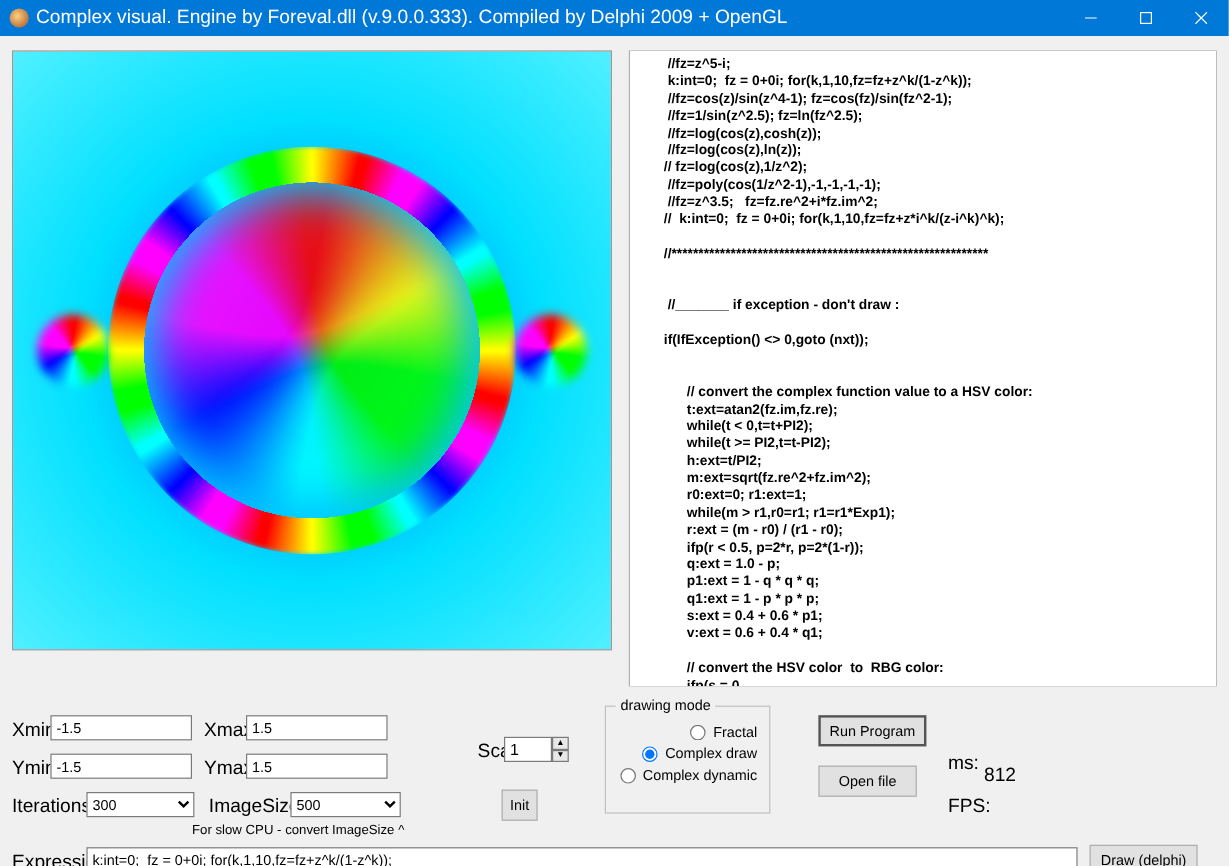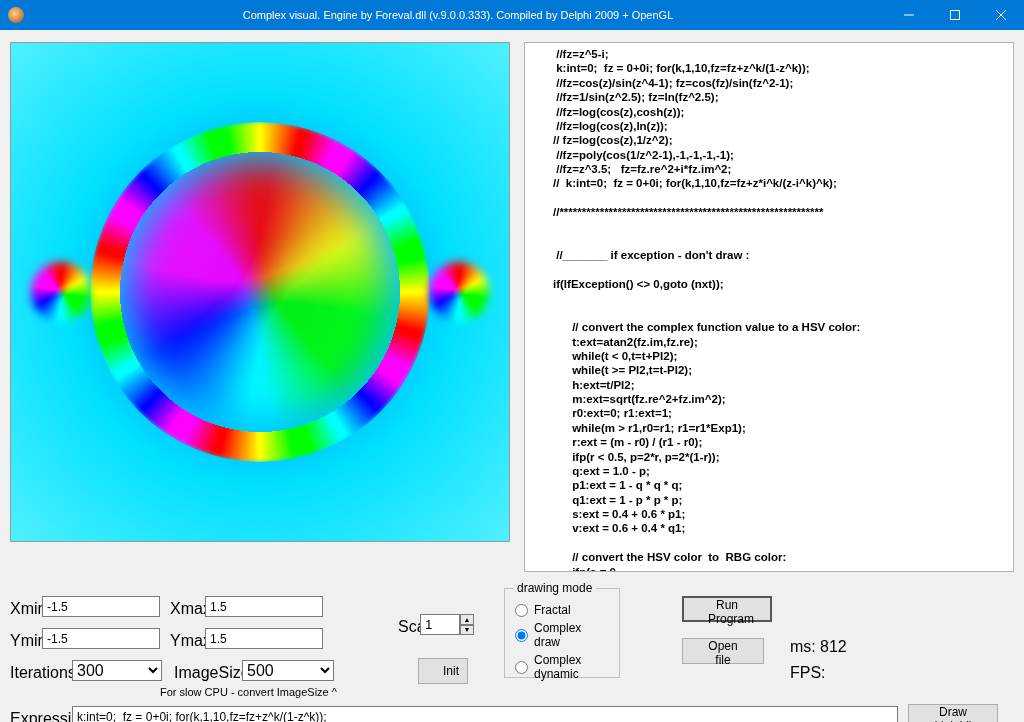--- a/index.html
+++ b/index.html
@@ -19,21 +19,21 @@
   display: flex;
   align-items: center;
   padding-left: 8px;
 }
 .titlebar .icon {
   width: 16px; height: 16px;
   background: radial-gradient(circle at 40% 40%, #ffd080, #a05020);
   border-radius: 50%;
   margin-right: 6px;
 }
-.titlebar .title { flex: 1; font-size: 11px; text-align: center; }
+.titlebar .title { flex: 1; font-size: 16px; }
 .titlebar .btns { display: flex; }
 .titlebar .btn {
   width: 46px; height: 30px;
   display: flex; align-items: center; justify-content: center;
   font-family: inherit;
 }
 .titlebar svg { stroke: #fff; stroke-width: 1; fill: none; }
 
 .client {
   background: #f0f0f0;
@@ -107,42 +107,42 @@
   height: 21px;
   border: 1px solid #7a7a7a;
   background: #fff;
   padding: 0 4px;
   font-size: 12px;
 }
 select.fld {
   height: 21px;
   border: 1px solid #7a7a7a;
   background: #fff;
-  font-size: 16px;
+  font-size: 12px;
 }
 .btnw {
   height: 26px;
   background: #e1e1e1;
   border: 1px solid #adadad;
   font-size: 12px;
-  padding: 0 24px;
+  padding: 0 2px;
   cursor: pointer;
 }
 
 .groupbox {
   position: absolute;
   border: 1px solid #c0c0c0;
   background: #f0f0f0;
 }
 .groupbox .legend {
   position: absolute; top: -8px; left: 8px;
   background: #f0f0f0; padding: 0 4px;
   font-size: 12px;
 }
-.radio-row { display:flex; align-items:center; gap:6px; font-size:12px; margin:4px 10px; }
+.radio-row { display:flex; align-items:center; gap:6px; font-size:12px; margin:4px 10px;justify-content:flex-end; }
 .radio-row input { margin:0; }
 
 .spin {
   position:absolute; display:flex;
 }
 .spin input { width:40px; height:21px; border:1px solid #7a7a7a; padding:0 4px; }
 .spin .arrows { display:flex; flex-direction:column; }
 .spin .arrows div { width:14px; height:10.5px; border:1px solid #7a7a7a; background:#e8e8e8; font-size:7px; display:flex;align-items:center;justify-content:center; cursor:pointer; }
 </style>
 </head>
@@ -239,43 +239,43 @@
 
     <span class="lbl" style="position:absolute;left:388px;top:30px">Scale: </span>
     <div class="spin" style="left:410px;top:26px">
       <input type="text" value="1" style="">
       <div class="arrows">
         <div>▲</div>
         <div>▼</div>
       </div>
     </div>
 
-    <button class="btnw" style="position:absolute;left:408px;top:70px;width:50px">Init</button>
-
-    <div class="groupbox" style="left:494px;top:0;width:116px;height:90px">
+    <button class="btnw" style="position:absolute;left:408px;top:70px;width:30px">Init</button>
+
+    <div class="groupbox" style="left:494px;top:0;width:138px;height:90px">
       <div class="legend">drawing mode</div>
       <div style="height:10px"></div>
       <label class="radio-row">
           <input type="radio" name="dm" style="">
           <span>Fractal</span>
         </label>
       <label class="radio-row">
           <input type="radio" name="dm" checked="" style="">
           <span>Complex draw</span>
         </label>
       <label class="radio-row">
           <input type="radio" name="dm" style="">
           <span>Complex dynamic</span>
         </label>
     </div>
 
     <button class="btnw" style="position:absolute;left:672px;top:8px;width:90px;border:2px solid #555">Run Program</button>
     <button class="btnw" style="position:absolute;left:672px;top:50px;width:82px">Open file</button>
 
-    <span class="lbl" style="position:absolute;left:780px;top:50px">ms:</span>
+    <span class="lbl" style="position:absolute;left:780px;top:40px">ms:</span>
     <span class="lbl" style="position:absolute;left:810px;top:50px">812</span>
     <span class="lbl" style="position:absolute;left:780px;top:76px">FPS:</span>
 
     <span class="lbl" style="position:absolute;left:0;top:122px">Expression:</span>
     <input type="text" class="fld" style="position: absolute; left: 62px; top: 118px; width: 826px;" value="k:int=0;  fz = 0+0i; for(k,1,10,fz=fz+z^k/(1-z^k));">
     <button class="btnw" style="position:absolute;left:898px;top:116px;width:90px">Draw (delphi)</button>
 
   </div>
 </div>
 

